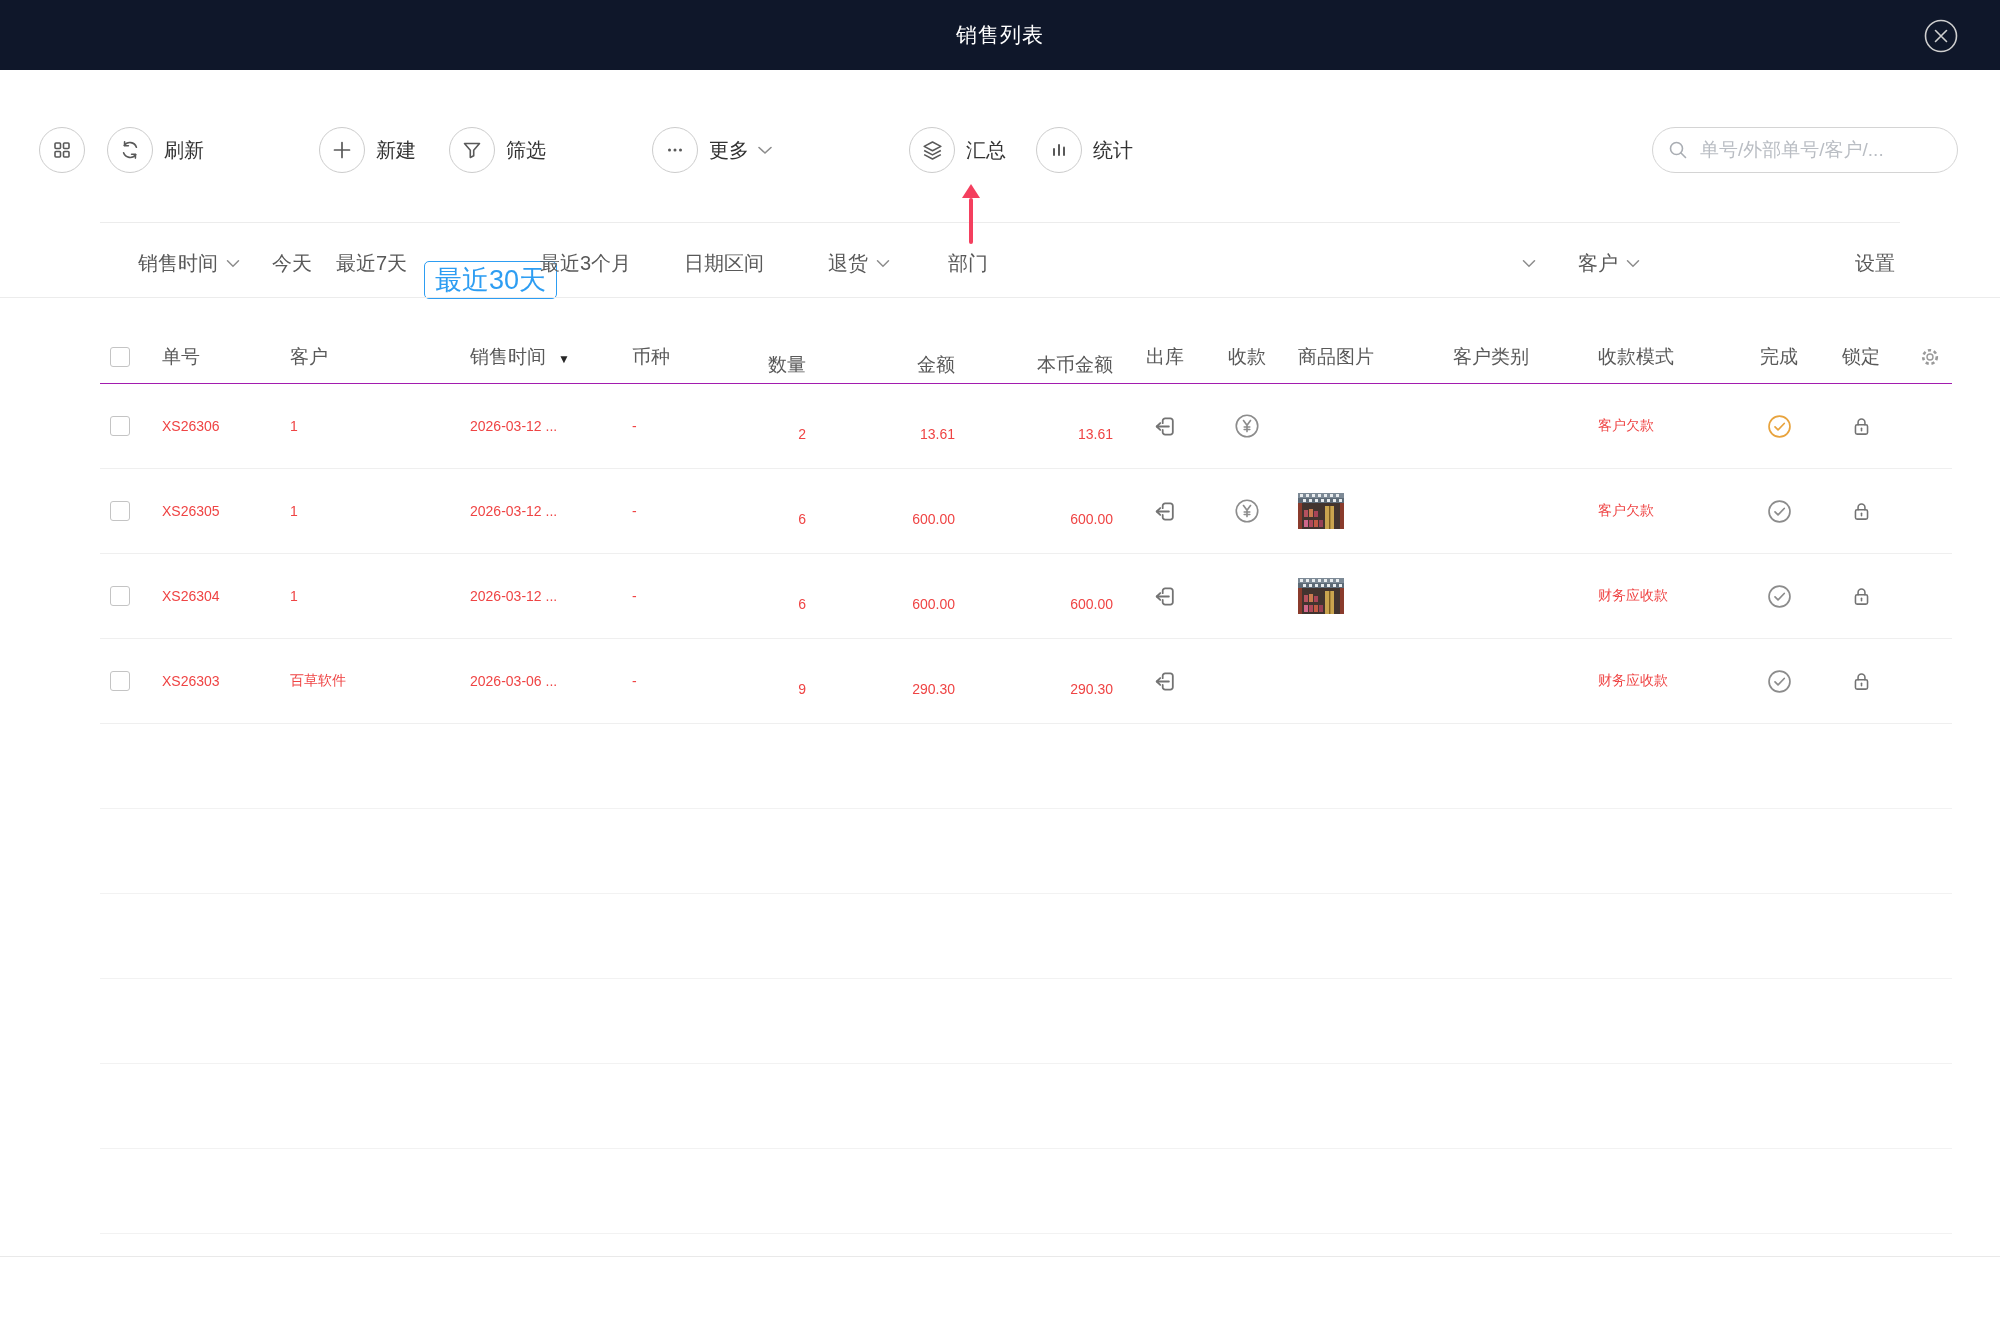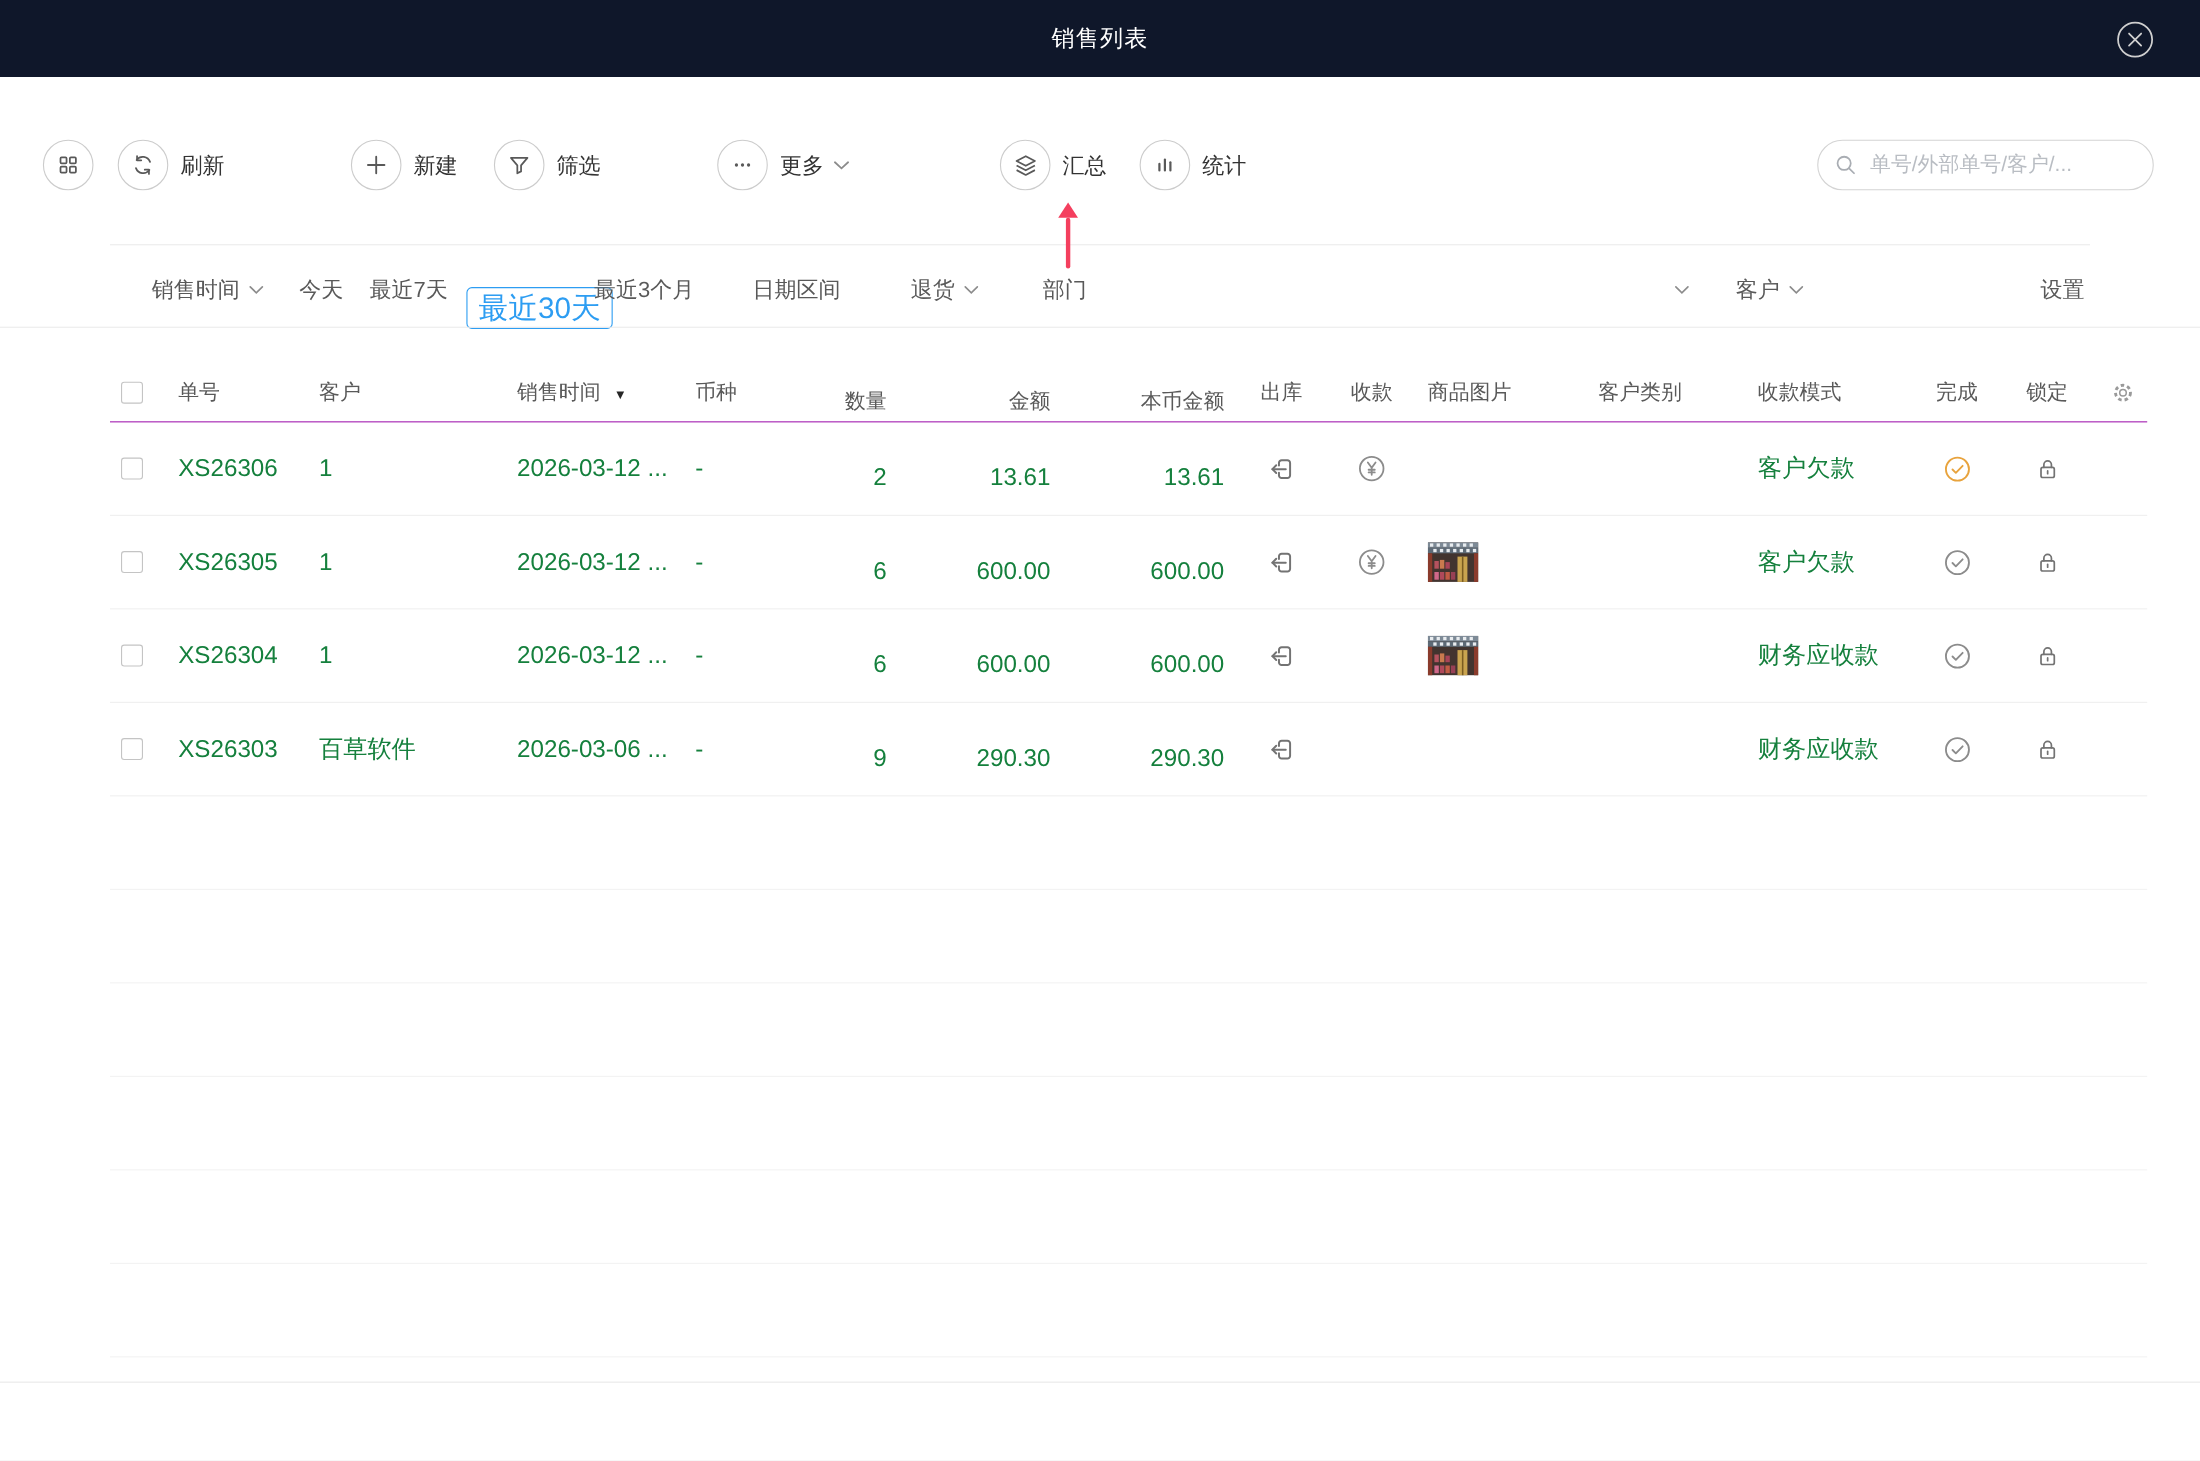--- a/index.html
+++ b/index.html
@@ -42,21 +42,21 @@
   .coach-arrow .stem{width:4px;height:46px;background:#f43f5e;margin:0 auto;border-radius:2px;}
   .tooltip{position:absolute;left:983px;top:225px;width:527px;height:93px;background:#1c2940;border-radius:10px;
            display:flex;align-items:center;justify-content:center;color:#fff;font-size:52px;font-weight:700;
            letter-spacing:2px;z-index:5;white-space:nowrap;}
 
   
   .table{position:absolute;left:100px;top:330px;width:1852px;}
   .trow{display:grid;align-items:center;
         grid-template-columns:50px 128px 190px 152px 85px 101px 149px 158px 104px 60px 140px 155px 172px 70px 94px 44px;}
   .thead{height:53px;border-bottom:1px solid #a21caf;font-size:19px;color:#595959;}
-  .drow{height:84px;border-bottom:1px solid #efefef;font-size:22px;color:#15803d;}
+  .drow{height:84px;border-bottom:1px solid #efefef;font-size:14px;color:#ef4444;}
   .erow{height:84px;border-bottom:1px solid #f2f2f2;}
   .cl{padding-left:12px;}
   .time-c{padding-left:2px;}
   .num{text-align:right;margin-top:16px;}
   .ctr{display:flex;align-items:center;justify-content:center;}
   .ctr-l{display:flex;align-items:center;}
   .img-c{padding-left:21px;display:flex;align-items:center;}
   .ctype-c{padding-left:36px;}
   .pmode-c{padding-left:26px;}
   .cb{width:20px;height:20px;border:1px solid #c4c4c4;border-radius:3px;background:#fff;

